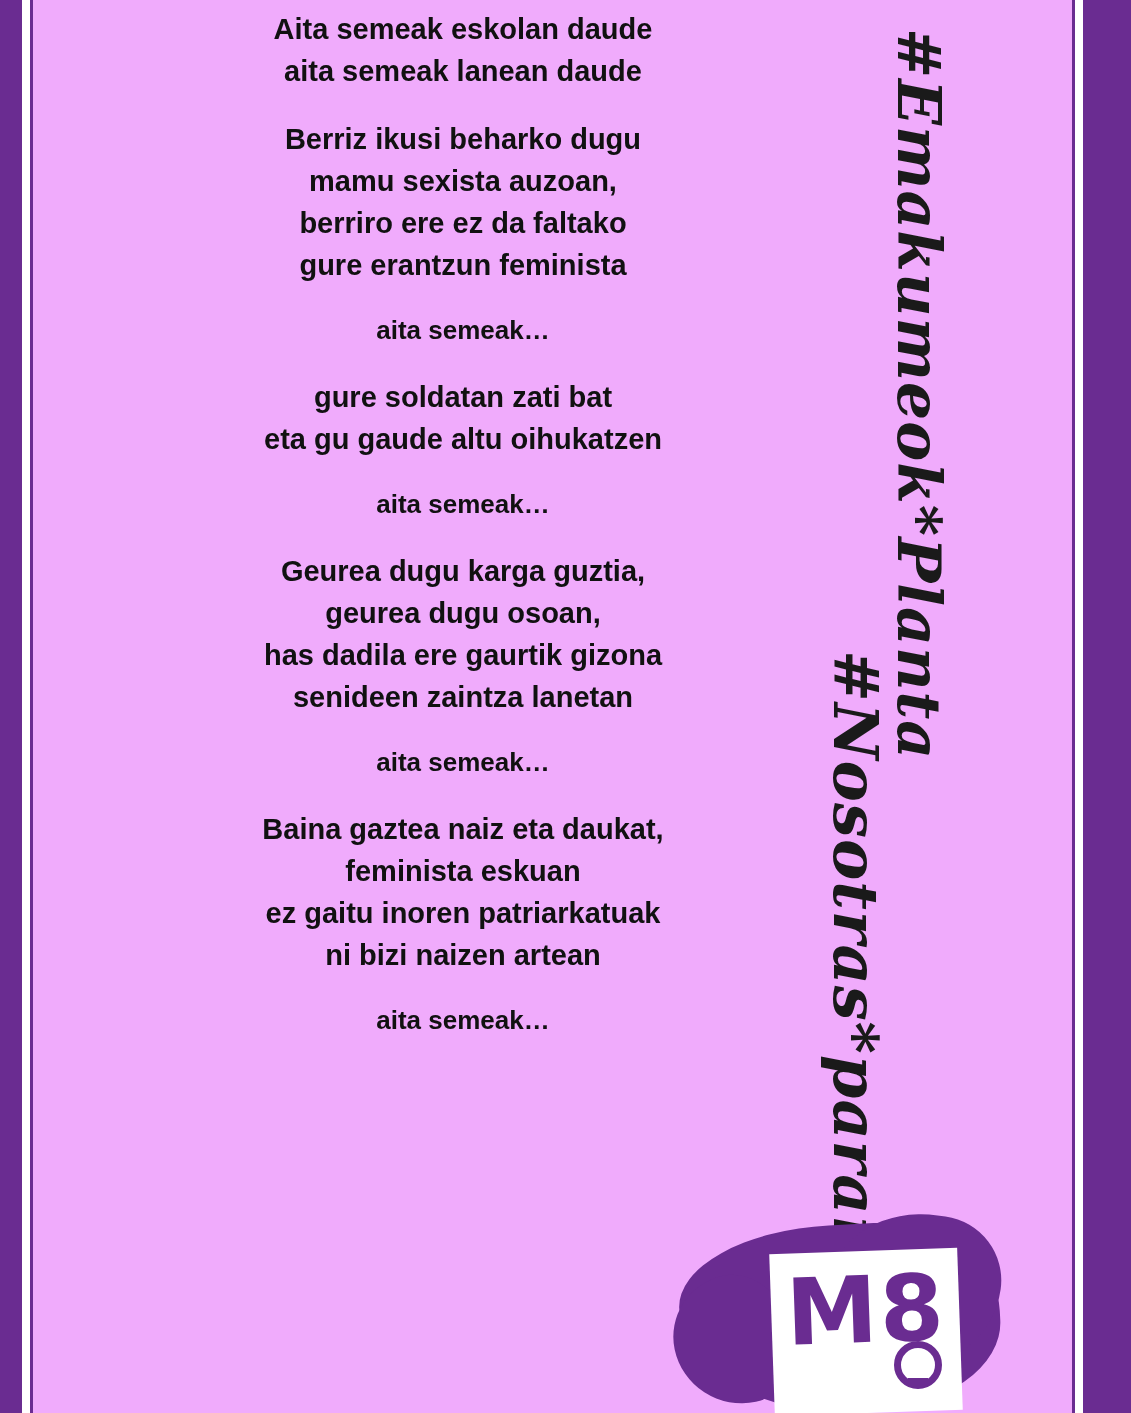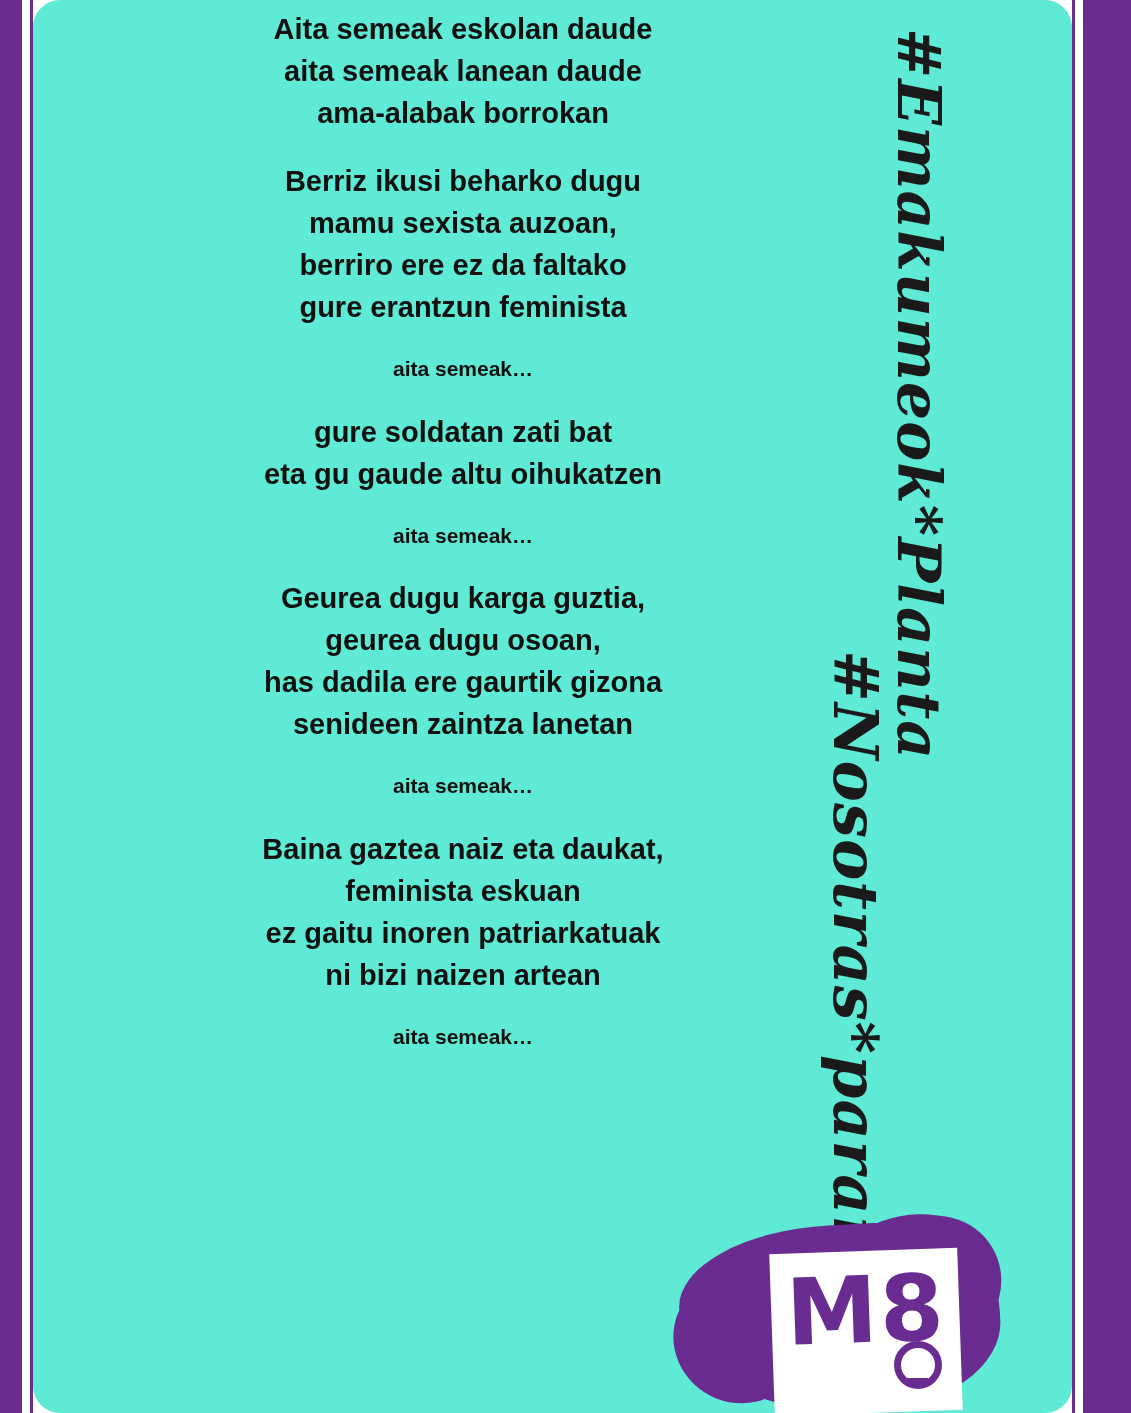--- a/index.html
+++ b/index.html
@@ -39,22 +39,21 @@
   }
   .inner-rule.left { left: 30px; }
   .inner-rule.right { right: 56px; }
 
   .sheet {
     position: absolute;
     left: 33px;
     right: 59px;
     top: 0;
     bottom: 0;
-    background: #5eead4;
-    border-radius: 27px;
+    background: #f0abfc;
   }
 
   
   .lyrics {
     position: absolute;
     left: 150px;
     top: 8px;
     width: 560px;
     text-align: center;
     color: #111111;
@@ -69,21 +68,21 @@
     white-space: pre;
     font-weight: bold;
   }
   .stanza.bold .line,
   .refrain {
     font-weight: bold;
   }
   .refrain {
     display: block;
     margin-bottom: 26px;
-    font-size: 21px;
+    font-size: 26px;
   }
 
   
   .hashtag-column {
     position: absolute;
     right: 70px;
     top: 10px;
     width: 230px;
     height: 1230px;
   }
@@ -193,21 +192,20 @@
 <div class="edge-band right"></div>
 <div class="inner-rule right"></div>
 
 <div class="sheet">
 
   <div class="lyrics">
 
     <div class="stanza bold">
       <span class="line">Aita semeak eskolan daude</span>
       <span class="line">aita semeak lanean daude</span>
-      <span class="line">ama-alabak borrokan</span>
     </div>
 
     <div class="stanza">
       <span class="line">Berriz ikusi beharko dugu</span>
       <span class="line">mamu sexista auzoan,</span>
       <span class="line">berriro ere ez da faltako</span>
       <span class="line">gure erantzun feminista</span>
     </div>
 
     <span class="refrain">aita semeak…</span>

